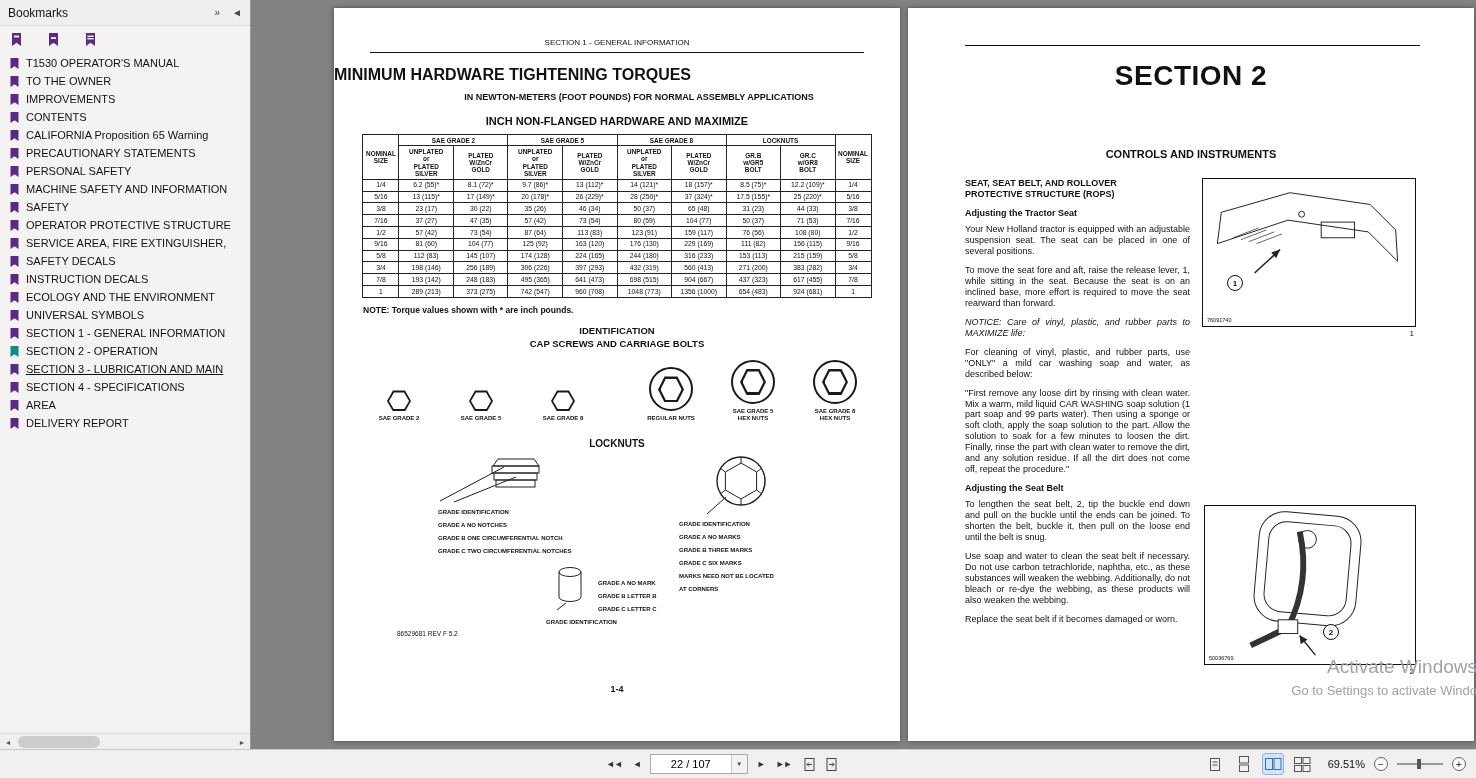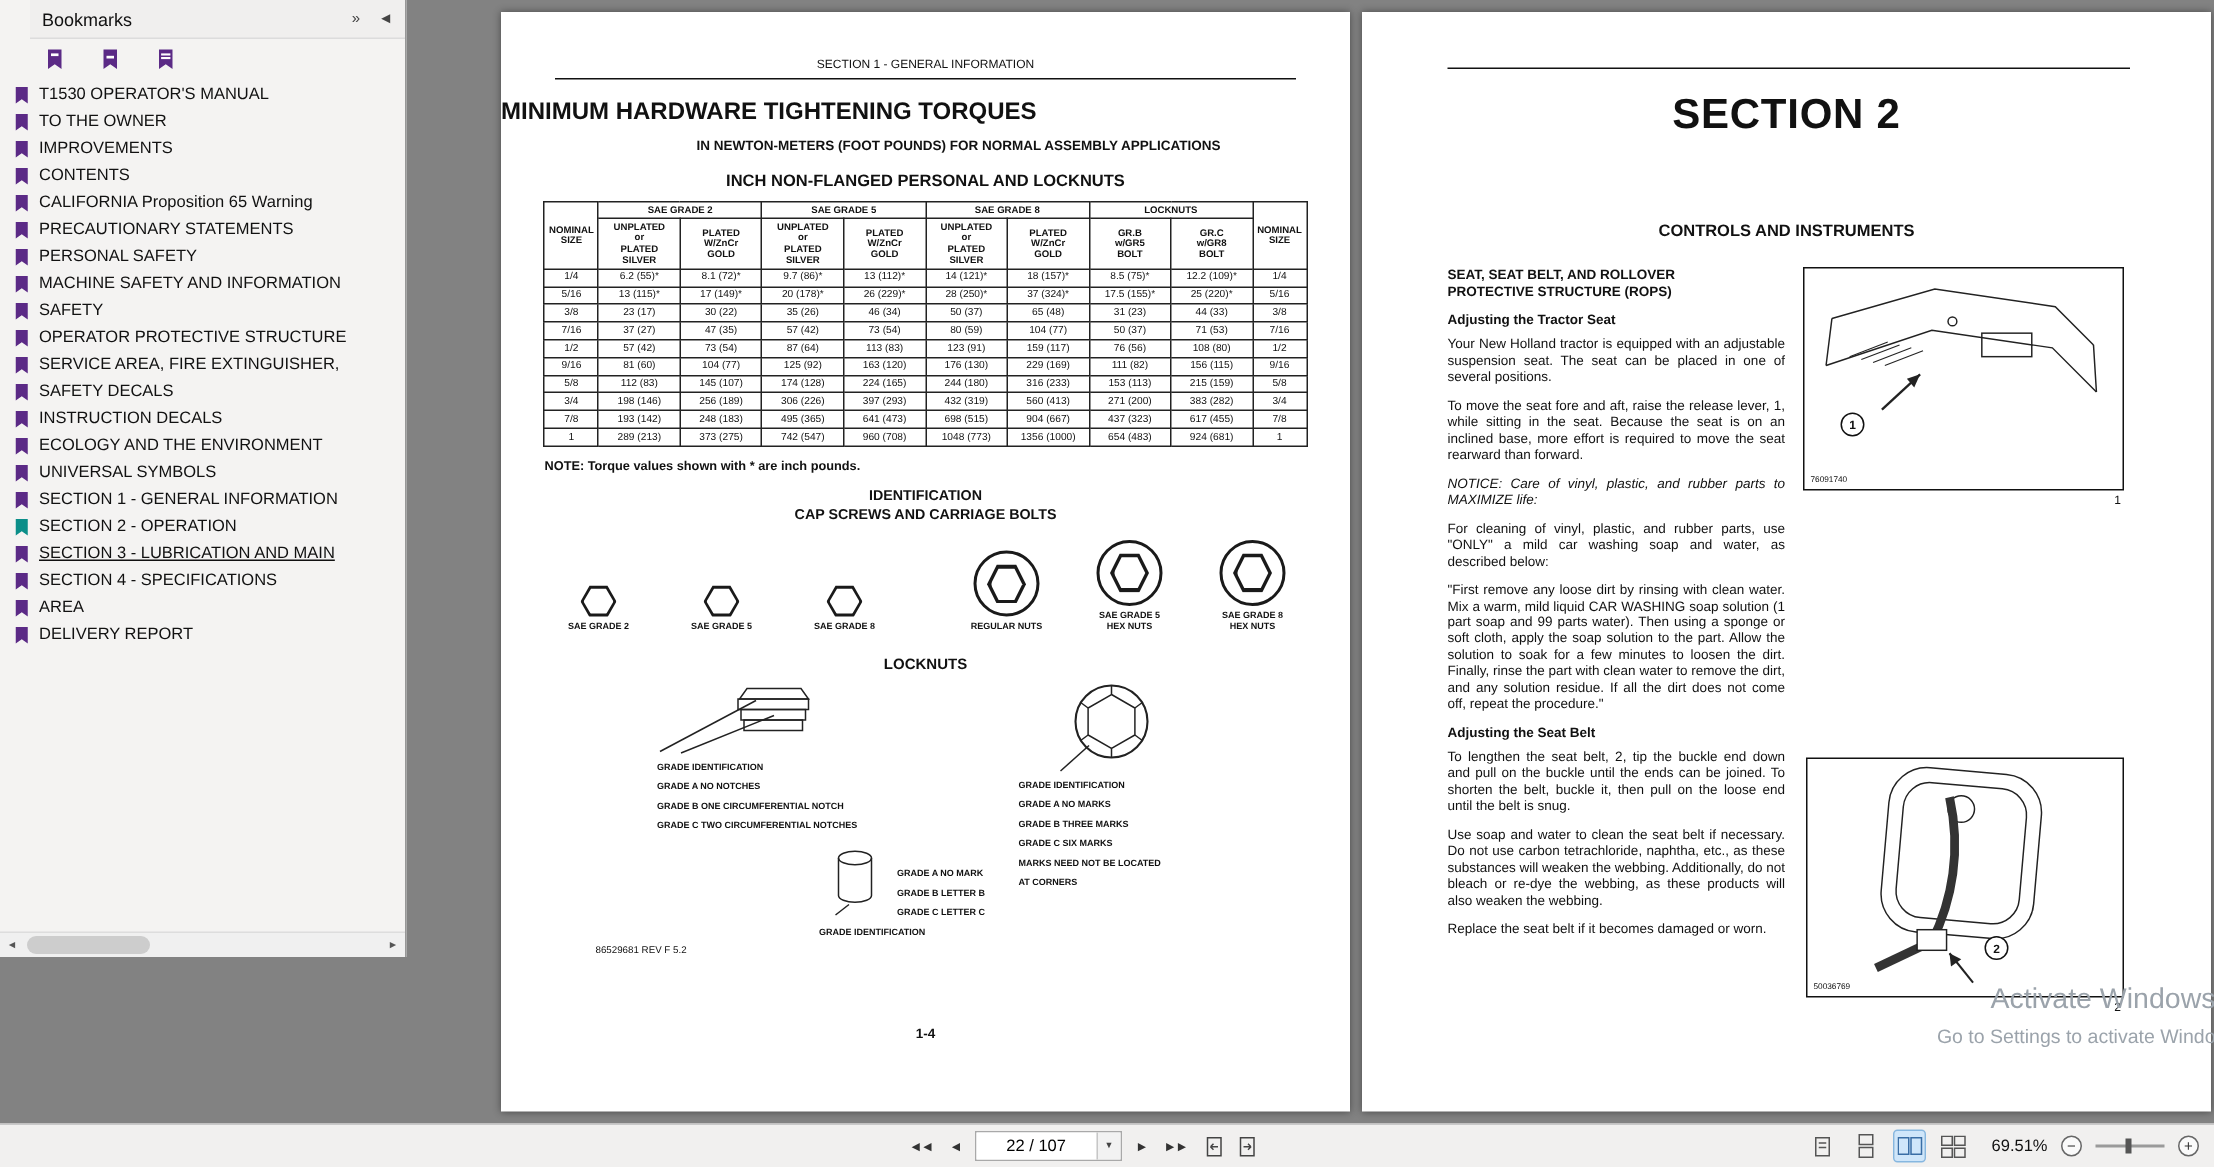--- a/index.html
+++ b/index.html
@@ -1,21 +1,21 @@
 <!DOCTYPE html>
 <html><head>
 <meta charset="utf-8">
 <style>
   html,body { margin:0; padding:0; background:#555; }
   .app { position:relative; width:1476px; height:778px; overflow:hidden;
          background:#828282; font-family:"Liberation Sans","DejaVu Sans",sans-serif; color:#111; }
 
   
-  .sidebar { position:absolute; left:0; top:0; width:250px; height:638px;
-             background:#f4f3f2; border-right:1px solid #979797; z-index:3;padding-left:20px; }
+  .sidebar { position:absolute; left:0; top:0; width:250px; height:750px;
+             background:#f4f3f2; border-right:1px solid #979797; z-index:3; }
   .sb-header { height:25px; display:flex; align-items:center; justify-content:space-between;
                padding:0 6px 0 8px; font-size:12px; background:#f0efee; border-bottom:1px solid #dcdcdc; }
   .sb-header-btns { display:flex; gap:8px; }
   .sb-hbtn { font-size:10px; color:#444; background:none; border:none; padding:0 2px; cursor:pointer; font-family:inherit; }
   .sb-tools { display:flex; gap:24px; padding:6px 0 5px 10px; }
   .sb-tool { display:inline-flex; cursor:pointer; }
   .bm-list { position:absolute; top:54px; bottom:16px; left:0; right:0; overflow:hidden; padding-left:9px; }
   .bm-item { display:flex; align-items:center; gap:6px; height:18px; white-space:nowrap;
              overflow:hidden; font-size:11px; cursor:pointer; }
   .bm-icon { width:11px; height:13px; color:#5b2a86; flex:0 0 auto; display:inline-flex; }
@@ -370,21 +370,21 @@
     </div>
   </aside>
 
   <main class="canvas">
 
     <section class="page page-left">
       <div class="runhead">SECTION 1 - GENERAL INFORMATION</div>
       <div class="runrule"></div>
       <h1 class="lp-title">MINIMUM HARDWARE TIGHTENING TORQUES</h1>
       <div class="lp-sub">IN NEWTON-METERS (FOOT POUNDS) FOR NORMAL ASSEMBLY APPLICATIONS</div>
-      <div class="lp-tabletitle">INCH NON-FLANGED PERSONAL AND LOCKNUTS</div>
+      <div class="lp-tabletitle">INCH NON-FLANGED HARDWARE AND MAXIMIZE</div>
 
       <table class="torque">
         <colgroup>
           <col class="c-narrow">
             <col class="c-wide">
             <col class="c-wide">
             <col class="c-wide">
             <col class="c-wide">
           <col class="c-wide">
             <col class="c-wide">

